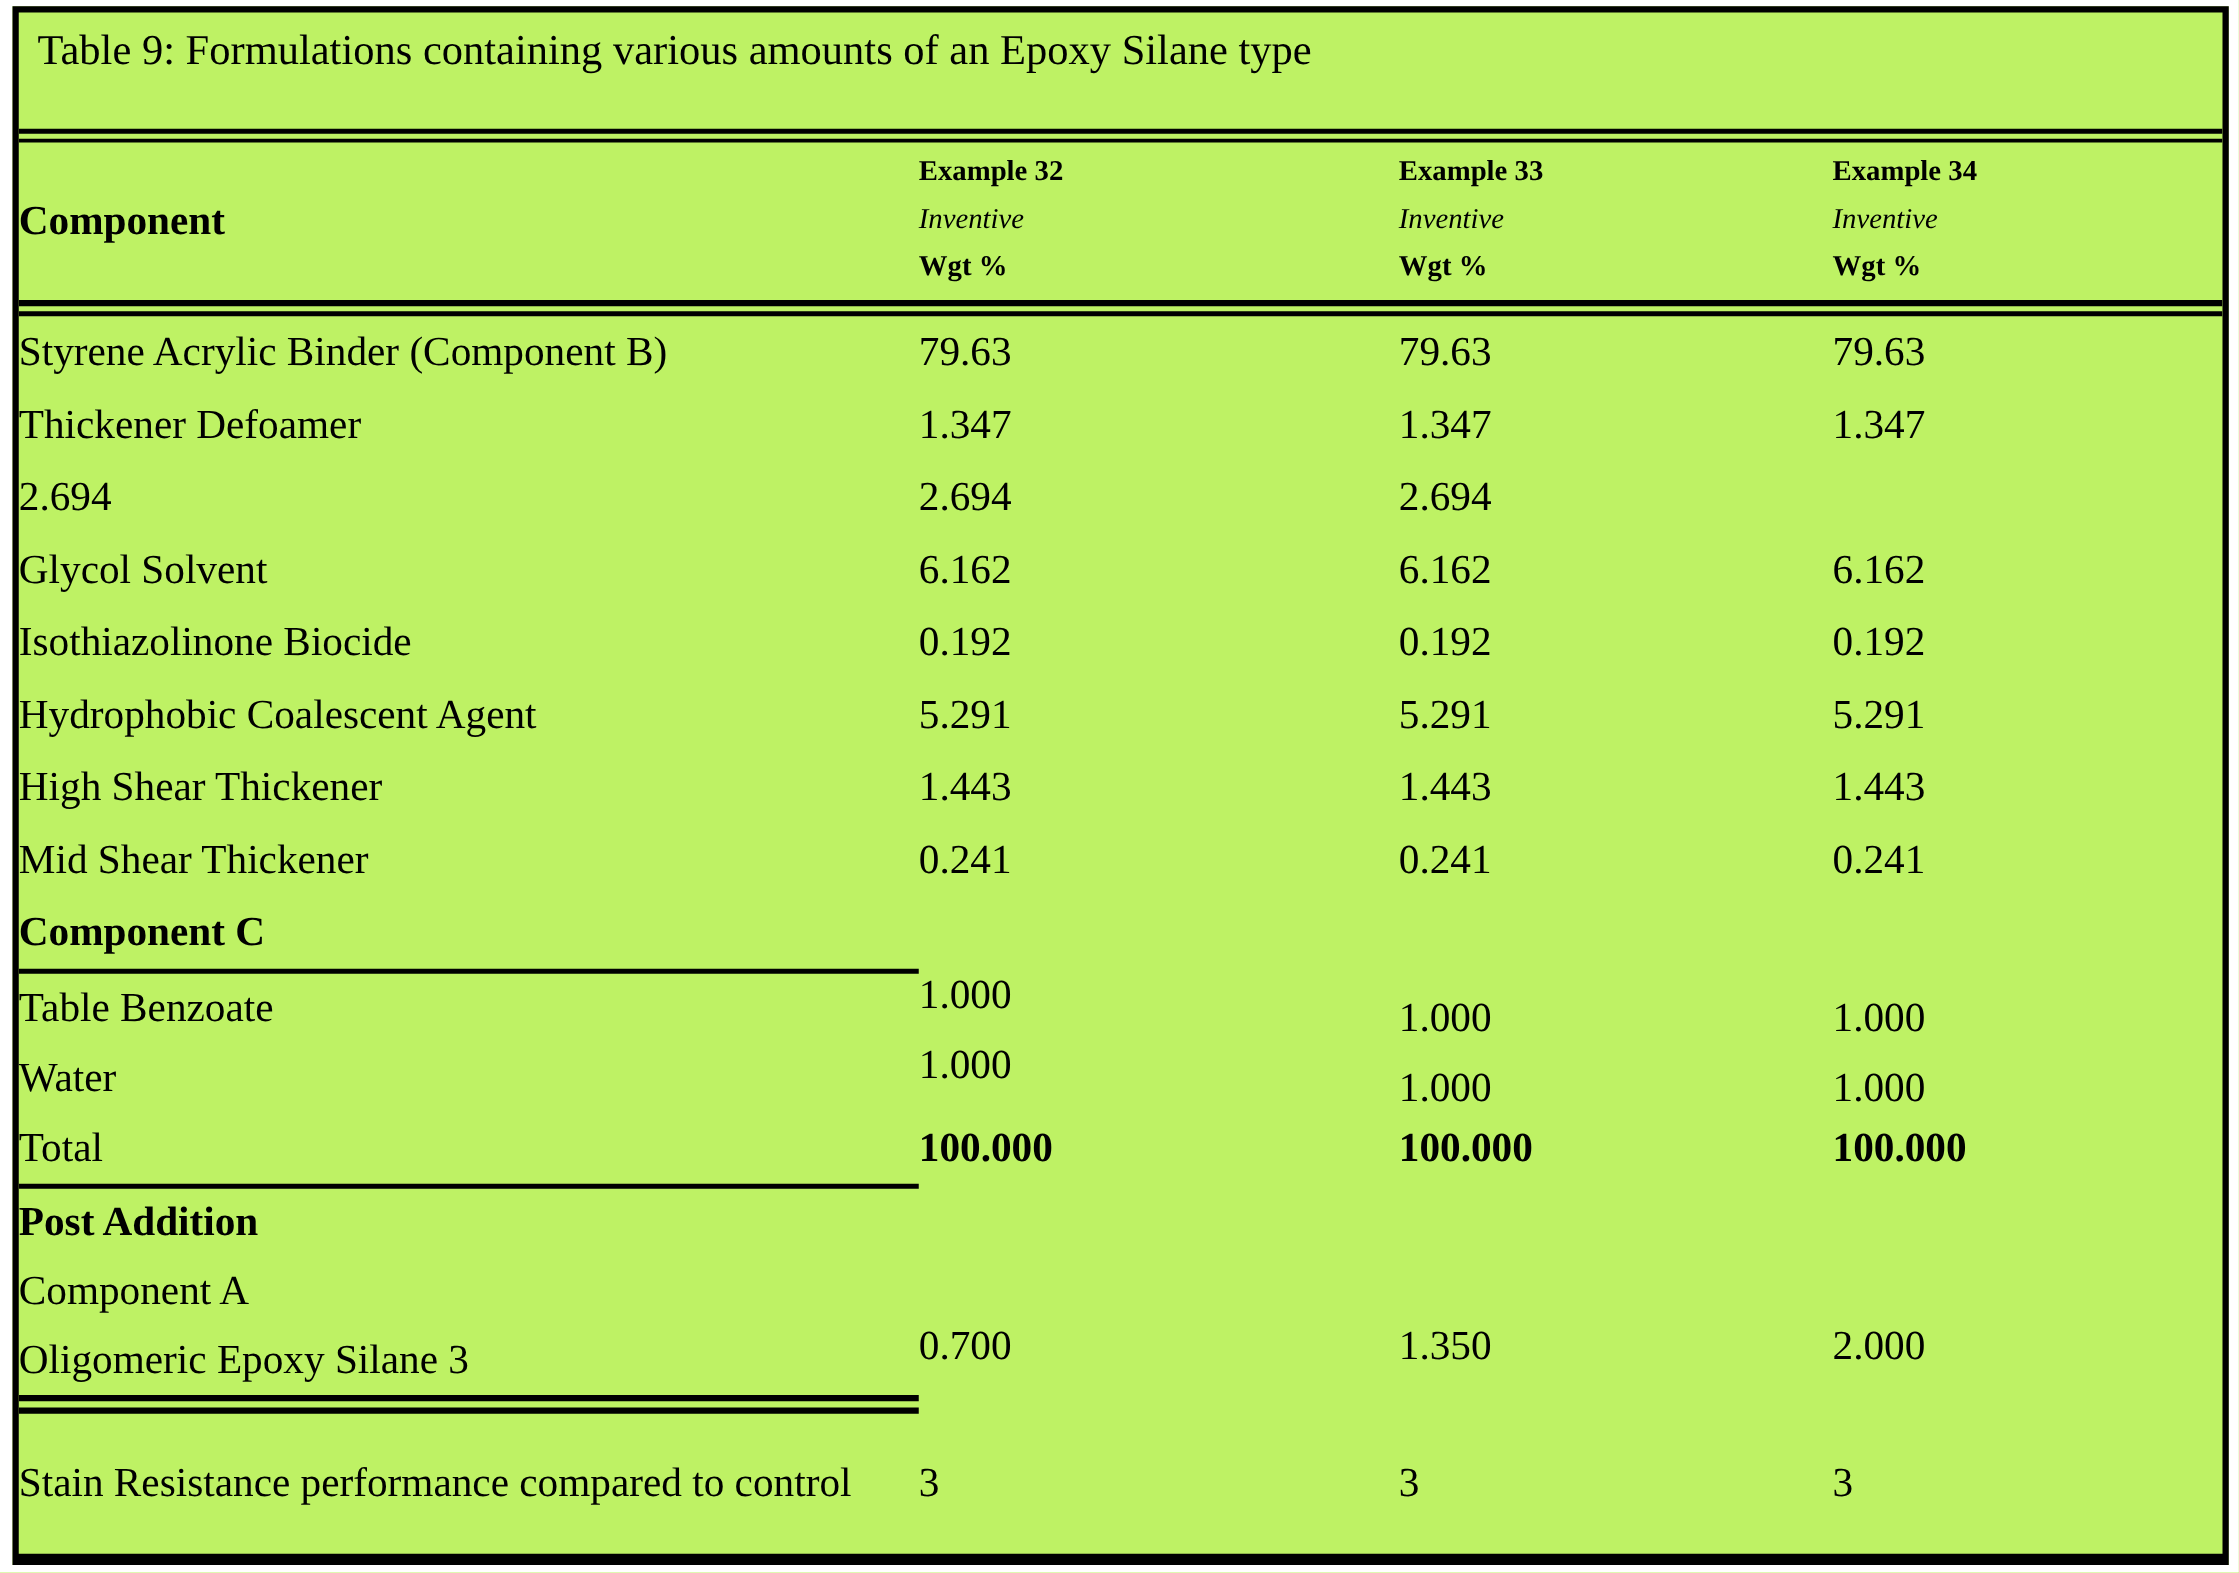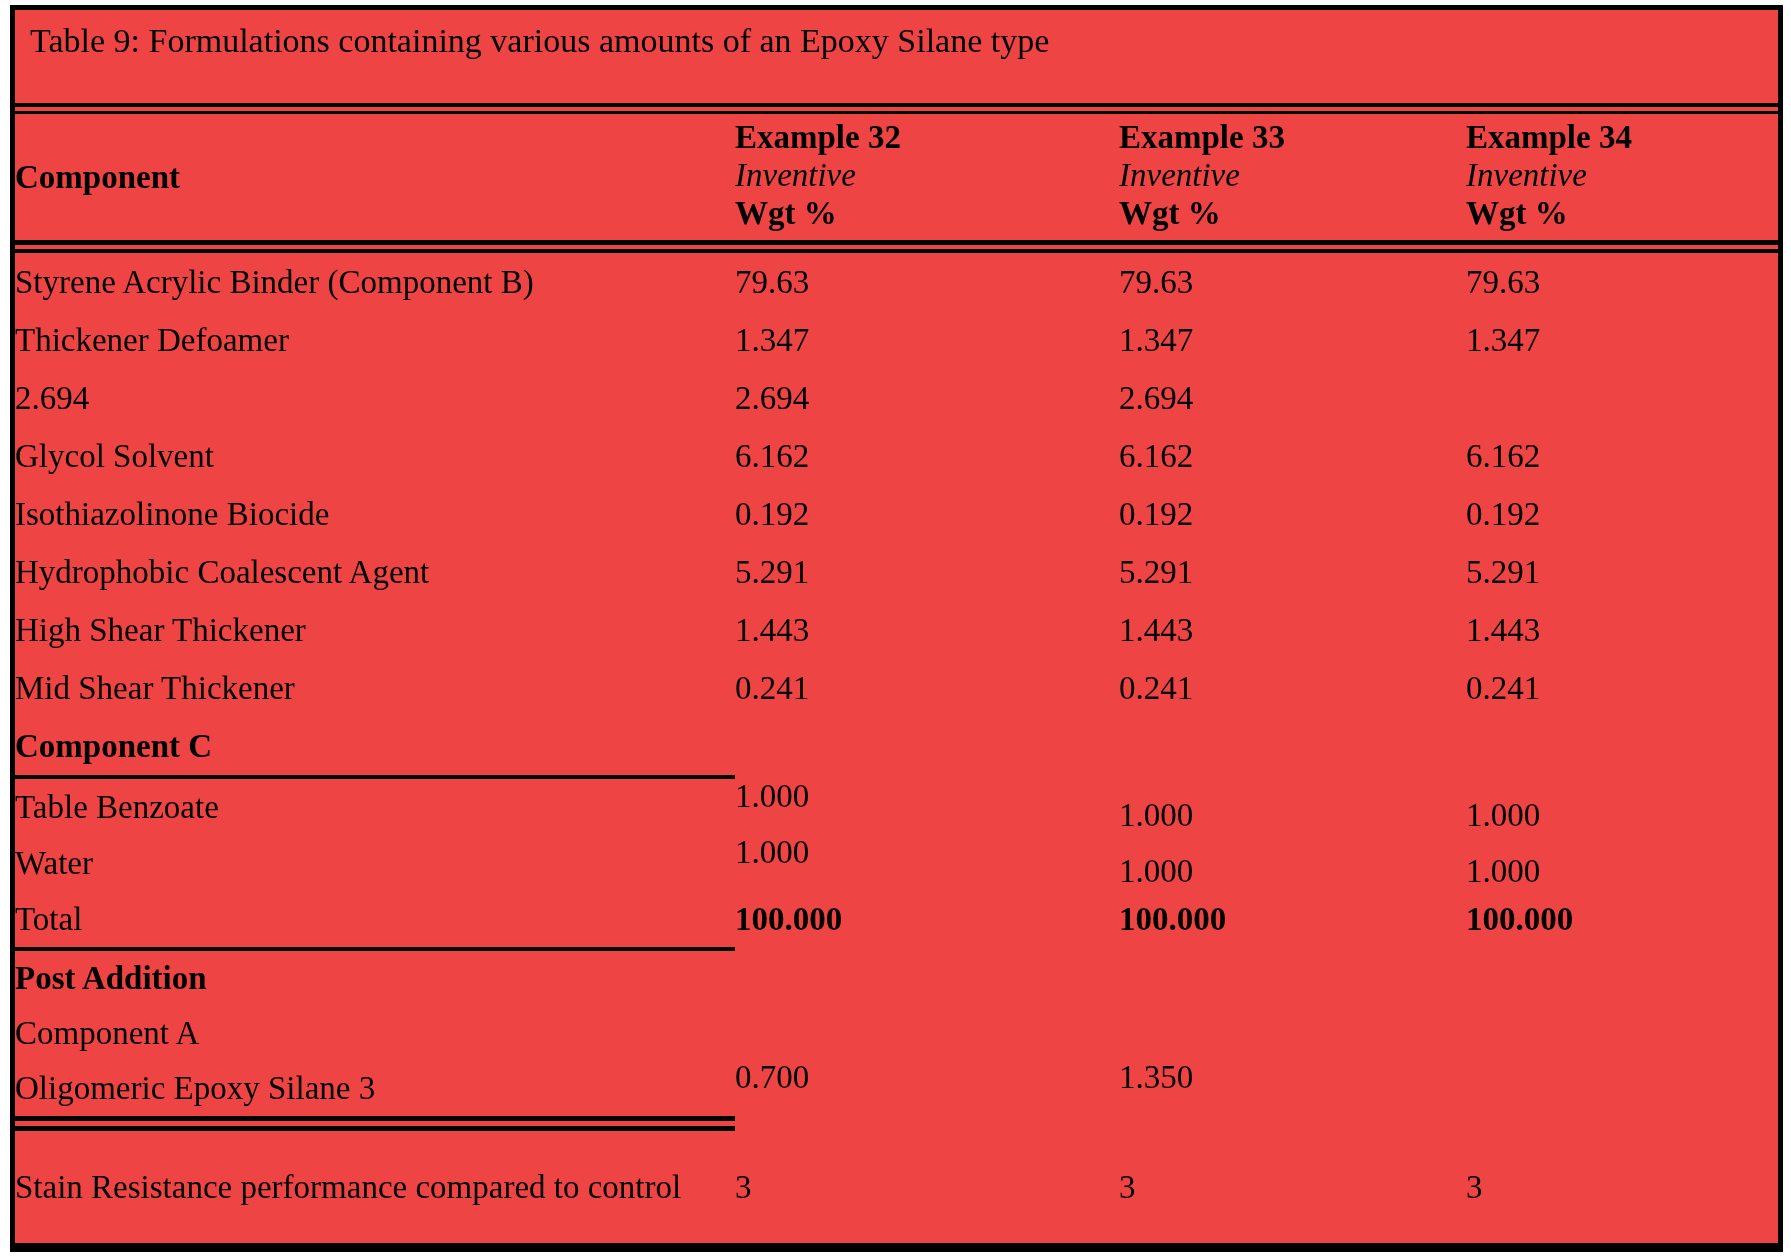--- a/index.html
+++ b/index.html
@@ -5,41 +5,41 @@
   html,body{margin:0;padding:0;}
   body{
     width:1791px;height:1258px;position:relative;
     background:#ffffff;color:#000000;
     font-family:"Liberation Serif","DejaVu Serif",serif;
   }
   .tbl{
     position:absolute;left:10px;top:5px;
     width:1773px;height:1247px;box-sizing:border-box;
     border:5px solid #000;border-bottom-width:9px;
-    background:#ef4444;overflow:hidden;
+    background:#bef264;overflow:hidden;
   }
   
   .row{
     display:grid;
     grid-template-columns:720px 384px 347px 1fr;
     align-items:center;
     font-size:33px;line-height:1.1;
     white-space:nowrap;
   }
   .lbl{white-space:normal;}
   .b{font-weight:bold;}
   
   .row-title{
     height:93px;box-sizing:border-box;
     padding:12px 0 0 15px;font-size:34px;
   }
   
   .row-header{height:126px;}
   .hdr-col{align-self:start;padding-top:4px;}
-  .hdr-col div{height:38px;display:flex;align-items:center;font-size:33px;}
+  .hdr-col div{height:38px;display:flex;align-items:center;font-size:23px;}
   .hdr-title{font-weight:bold;font-size:34px;}
   .hdr-sub{font-style:italic;}
   .hdr-unit{font-weight:bold;font-size:34px;}
   
   .rule-full-dbl-a{border-top:4px solid #000;height:4px;border-bottom:3px solid #000;}
   .rule-full-dbl-b{border-top:5px solid #000;height:4px;border-bottom:4px solid #000;}
   .rule-part{width:720px;height:4px;background:#000;}
   .rule-part-dbl{width:720px;border-top:5px solid #000;height:5px;border-bottom:5px solid #000;box-sizing:content-box;}
   
   .h58{height:58px;} .h56{height:56px;} .h55{height:55px;} .h112{height:112px;}
@@ -161,20 +161,21 @@
   <div class="row h55">
     <div class="lbl">Component A</div>
     <div></div>
     <div></div>
     <div></div>
   </div>
   <div class="row h55">
     <div class="lbl">Oligomeric Epoxy Silane 3</div>
     <div class="up">0.700</div>
     <div class="up">1.350</div>
+    <div class="up">2.000</div>
   </div>
   <div class="rule-part-dbl"></div>
 
   <div class="row h112">
     <div class="lbl stain-lbl">Stain Resistance performance compared to control</div>
     <div>3</div>
     <div>3</div>
     <div>3</div>
   </div>
 

